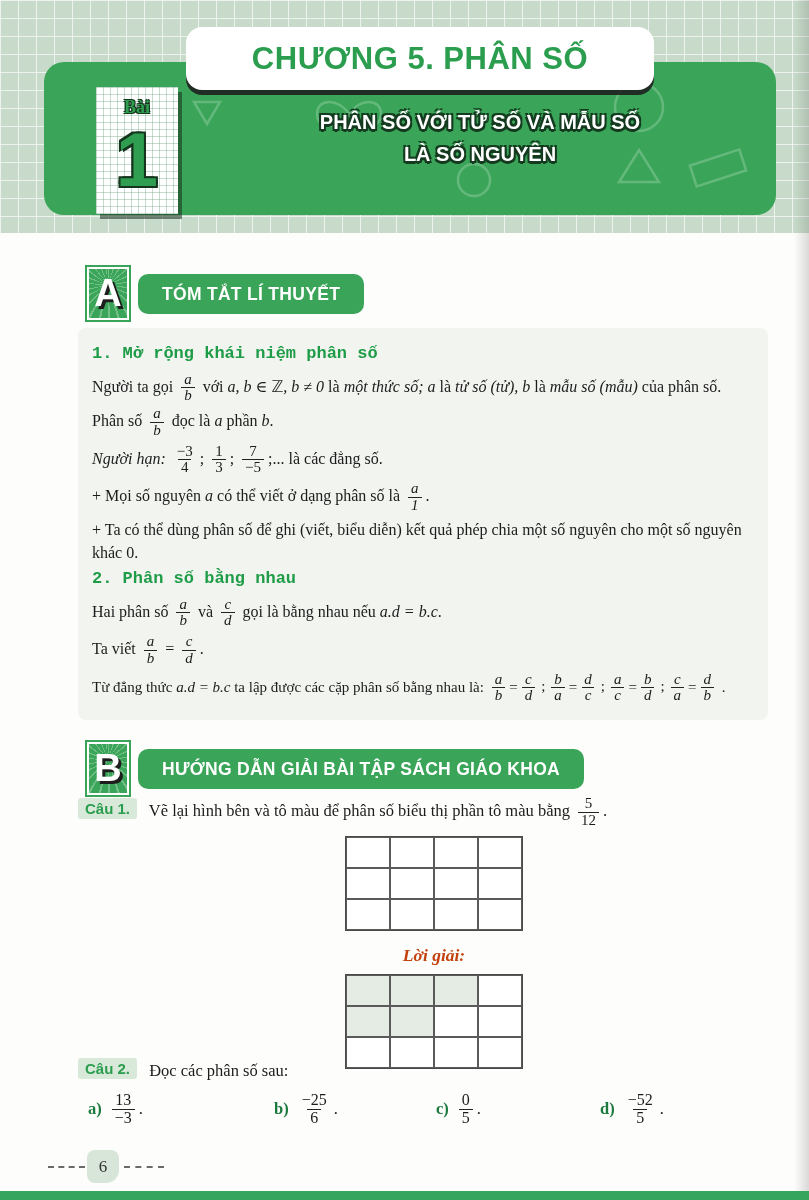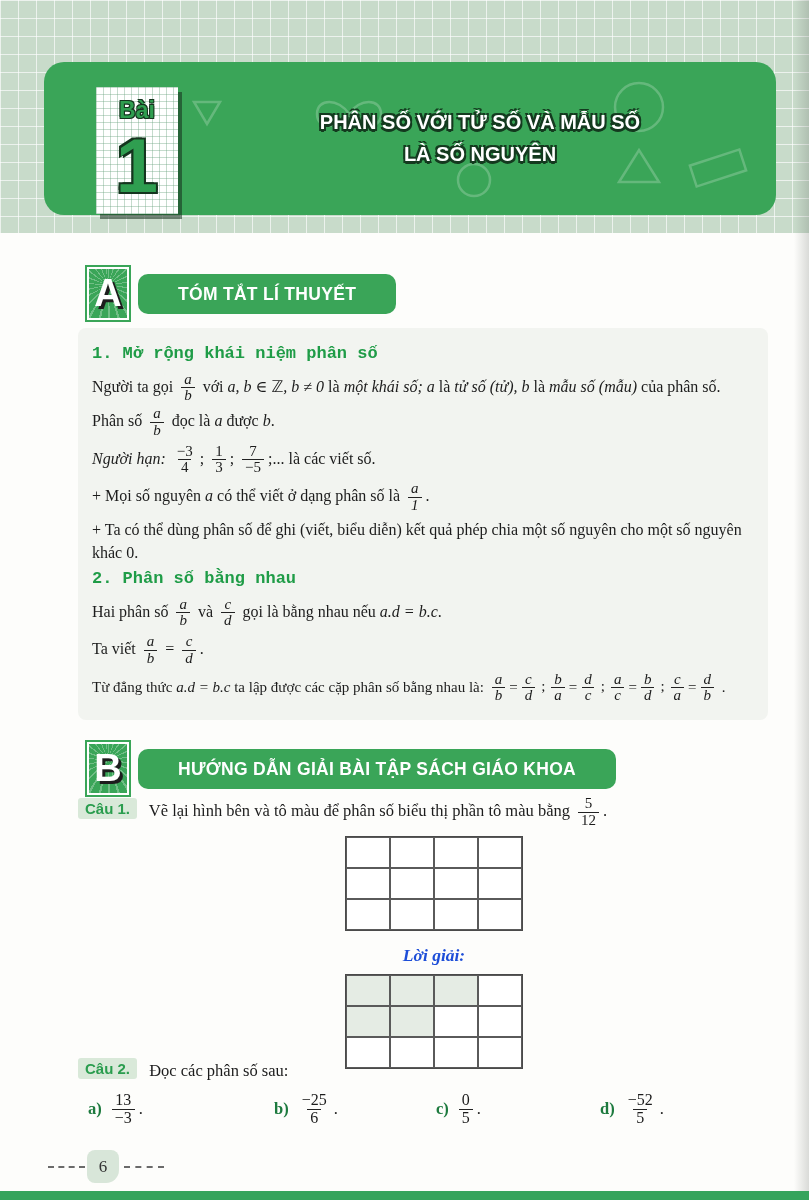--- a/index.html
+++ b/index.html
@@ -37,22 +37,22 @@
     position:absolute; left:96px; top:87px; width:82px; height:127px;
     background-color:#fff;
     background-image:
       linear-gradient(rgba(110,165,130,.4) 1px, transparent 1px),
       linear-gradient(90deg, rgba(110,165,130,.4) 1px, transparent 1px);
     background-size:7px 7px;
     box-shadow:4px 5px 0 rgba(22,45,30,.55);
     display:flex; flex-direction:column; align-items:center; padding-top:10px;
   }
   .lesson-card .bai {
-    font-family:Liberation Sans, sans-serif;
-    font-weight:bold; font-size:23px; color:#2f9e50;
+    font-family:Liberation Serif, serif;
+    font-weight:bold; font-size:18px; color:#2f9e50;
     text-shadow:-1px -1px 0 #14351e, 1px -1px 0 #14351e, -1px 1px 0 #14351e, 1px 1px 0 #14351e;
   }
   .lesson-card .num {
     font-family:"Liberation Sans","DejaVu Sans",sans-serif;
     font-weight:bold; font-size:76px; line-height:1; margin-top:4px; color:#2f9e50;
     text-shadow:-2px -2px 0 #14351e, 2px -2px 0 #14351e, -2px 2px 0 #14351e, 2px 2px 0 #14351e;
   }
   .lesson-title {
     position:absolute; left:190px; top:106px; width:580px; text-align:center;
     font-family:"Liberation Sans","DejaVu Sans",sans-serif;
@@ -69,21 +69,21 @@
     box-shadow:inset 0 0 0 2px #3aa558, inset 0 0 0 4px #fff;
     display:flex; align-items:center; justify-content:center;
   }
   .sec-badge .l {
     font-family:"Liberation Sans","DejaVu Sans",sans-serif;
     font-weight:bold; font-size:38px; color:#fff;
     text-shadow:3px 3px 0 #1d1d1d;
   }
   .sec-banner {
     position:absolute; height:40px; background:#3aa558; border-radius:10px;
-    display:flex; align-items:center; padding:0 40px;
+    display:flex; align-items:center; padding:0 24px;
   }
   .sec-banner .t {
     font-family:"Liberation Sans","DejaVu Sans",sans-serif;
     font-weight:bold; font-size:17.5px; color:#fff; letter-spacing:.3px;
   }
   
   .theory {
     position:absolute; left:78px; top:328px; width:690px; min-height:392px;
     background:#f2f4f0; border-radius:8px; padding:12px 12px 10px 14px;
     font-size:16px; line-height:1.45;
@@ -114,21 +114,21 @@
   }
   .grid12 {
     display:grid; grid-template-columns:repeat(4,44px); grid-template-rows:repeat(3,31px);
     border:1.4px solid #4a4a4a; width:178px;
   }
   .grid12 .cell { border:0.8px solid #5a5a5a; background:#fff; }
   .grid12 .cell.shaded { background:#e5ece4; }
   .grid-wrap { margin-left:267px; width:178px; }
   .loigiai {
     margin:14px 0 8px; margin-left:267px; width:178px; text-align:center;
-    color:#1d4ed8; font-weight:bold; font-style:italic; font-size:17.5px;
+    color:#c2410c; font-weight:bold; font-style:italic; font-size:17.5px;
   }
   .cau2-items { position:relative; height:70px; margin-top:10px; }
   .cau2-item { position:absolute; top:0; display:flex; align-items:center; }
   .q-key { font-weight:bold; color:#1d7a3e; margin-right:6px;
     font-family:"Liberation Serif","DejaVu Serif",serif; }
   .cau2 .frac .fn, .cau2 .frac .fd { font-size:16px; }
   
   .footer-dash { position:absolute; top:1166px; height:0;
     border-top:2.4px dashed #6a6a6a; }
   .page-badge {
@@ -156,20 +156,23 @@
           <circle cx="595" cy="45" r="24"></circle>
           <path d="M575,120 L615,120 L595,88 Z"></path>
           <rect x="648" y="95" width="52" height="22" transform="rotate(-18 674 106)"></rect>
           <path d="M60,120 a30,30 0 0 1 30,-30"></path>
           <path d="M150,40 l26,0 l-13,22 Z"></path>
           <circle cx="430" cy="118" r="16"></circle>
         </g>
       </svg>
     </div>
 
+    <div class="chapter-box">
+      <span class="t">CHƯƠNG 5. PHÂN SỐ</span>
+    </div>
 
     <div class="lesson-card">
       <span class="bai">Bài</span>
       <span class="num">1</span>
     </div>
 
     <div class="lesson-title">
       <div>PHÂN SỐ VỚI TỬ SỐ VÀ MẪU SỐ</div>
       <div>LÀ SỐ NGUYÊN</div>
     </div>
@@ -187,52 +190,52 @@
 
     <p>
       <span>Người ta gọi</span>
       <span class="frac var">
           <span class="fn">a</span>
           <span class="fd">b</span>
         </span>
       <span>với</span>
       <span class="mvar">a, b ∈ ℤ, b ≠ 0</span>
       <span>là</span>
-      <span class="it">một khái số;</span>
+      <span class="it">một thức số;</span>
       <span class="mvar">a</span>
       <span>là</span>
       <span class="it">tử số (tử),</span>
       <span class="mvar">b</span>
       <span>là</span>
       <span class="it">mẫu số (mẫu)</span>
       <span>của phân số. Phân số</span>
       <span class="frac var">
           <span class="fn">a</span>
           <span class="fd">b</span>
         </span>
       <span>đọc là</span>
       <span class="mvar">a</span>
-      <span>được</span>
+      <span>phần</span>
       <span class="mvar">b</span><span>.</span>
     </p>
 
     <p>
       <span class="it">Người hạn:</span>
       <span class="frac">
           <span class="fn">−3</span>
           <span class="fd">4</span>
         </span><span>;</span>
       <span class="frac">
           <span class="fn">1</span>
           <span class="fd">3</span>
         </span><span>;</span>
       <span class="frac">
           <span class="fn">7</span>
           <span class="fd">−5</span>
-        </span><span>;... là các viết số.</span>
+        </span><span>;... là các đẳng số.</span>
     </p>
 
 
     <p>
       <span>+ Mọi số nguyên</span>
       <span class="mvar">a</span>
       <span>có thể viết ở dạng phân số là</span>
       <span class="frac var">
           <span class="fn">a</span>
           <span class="fd">1</span>

